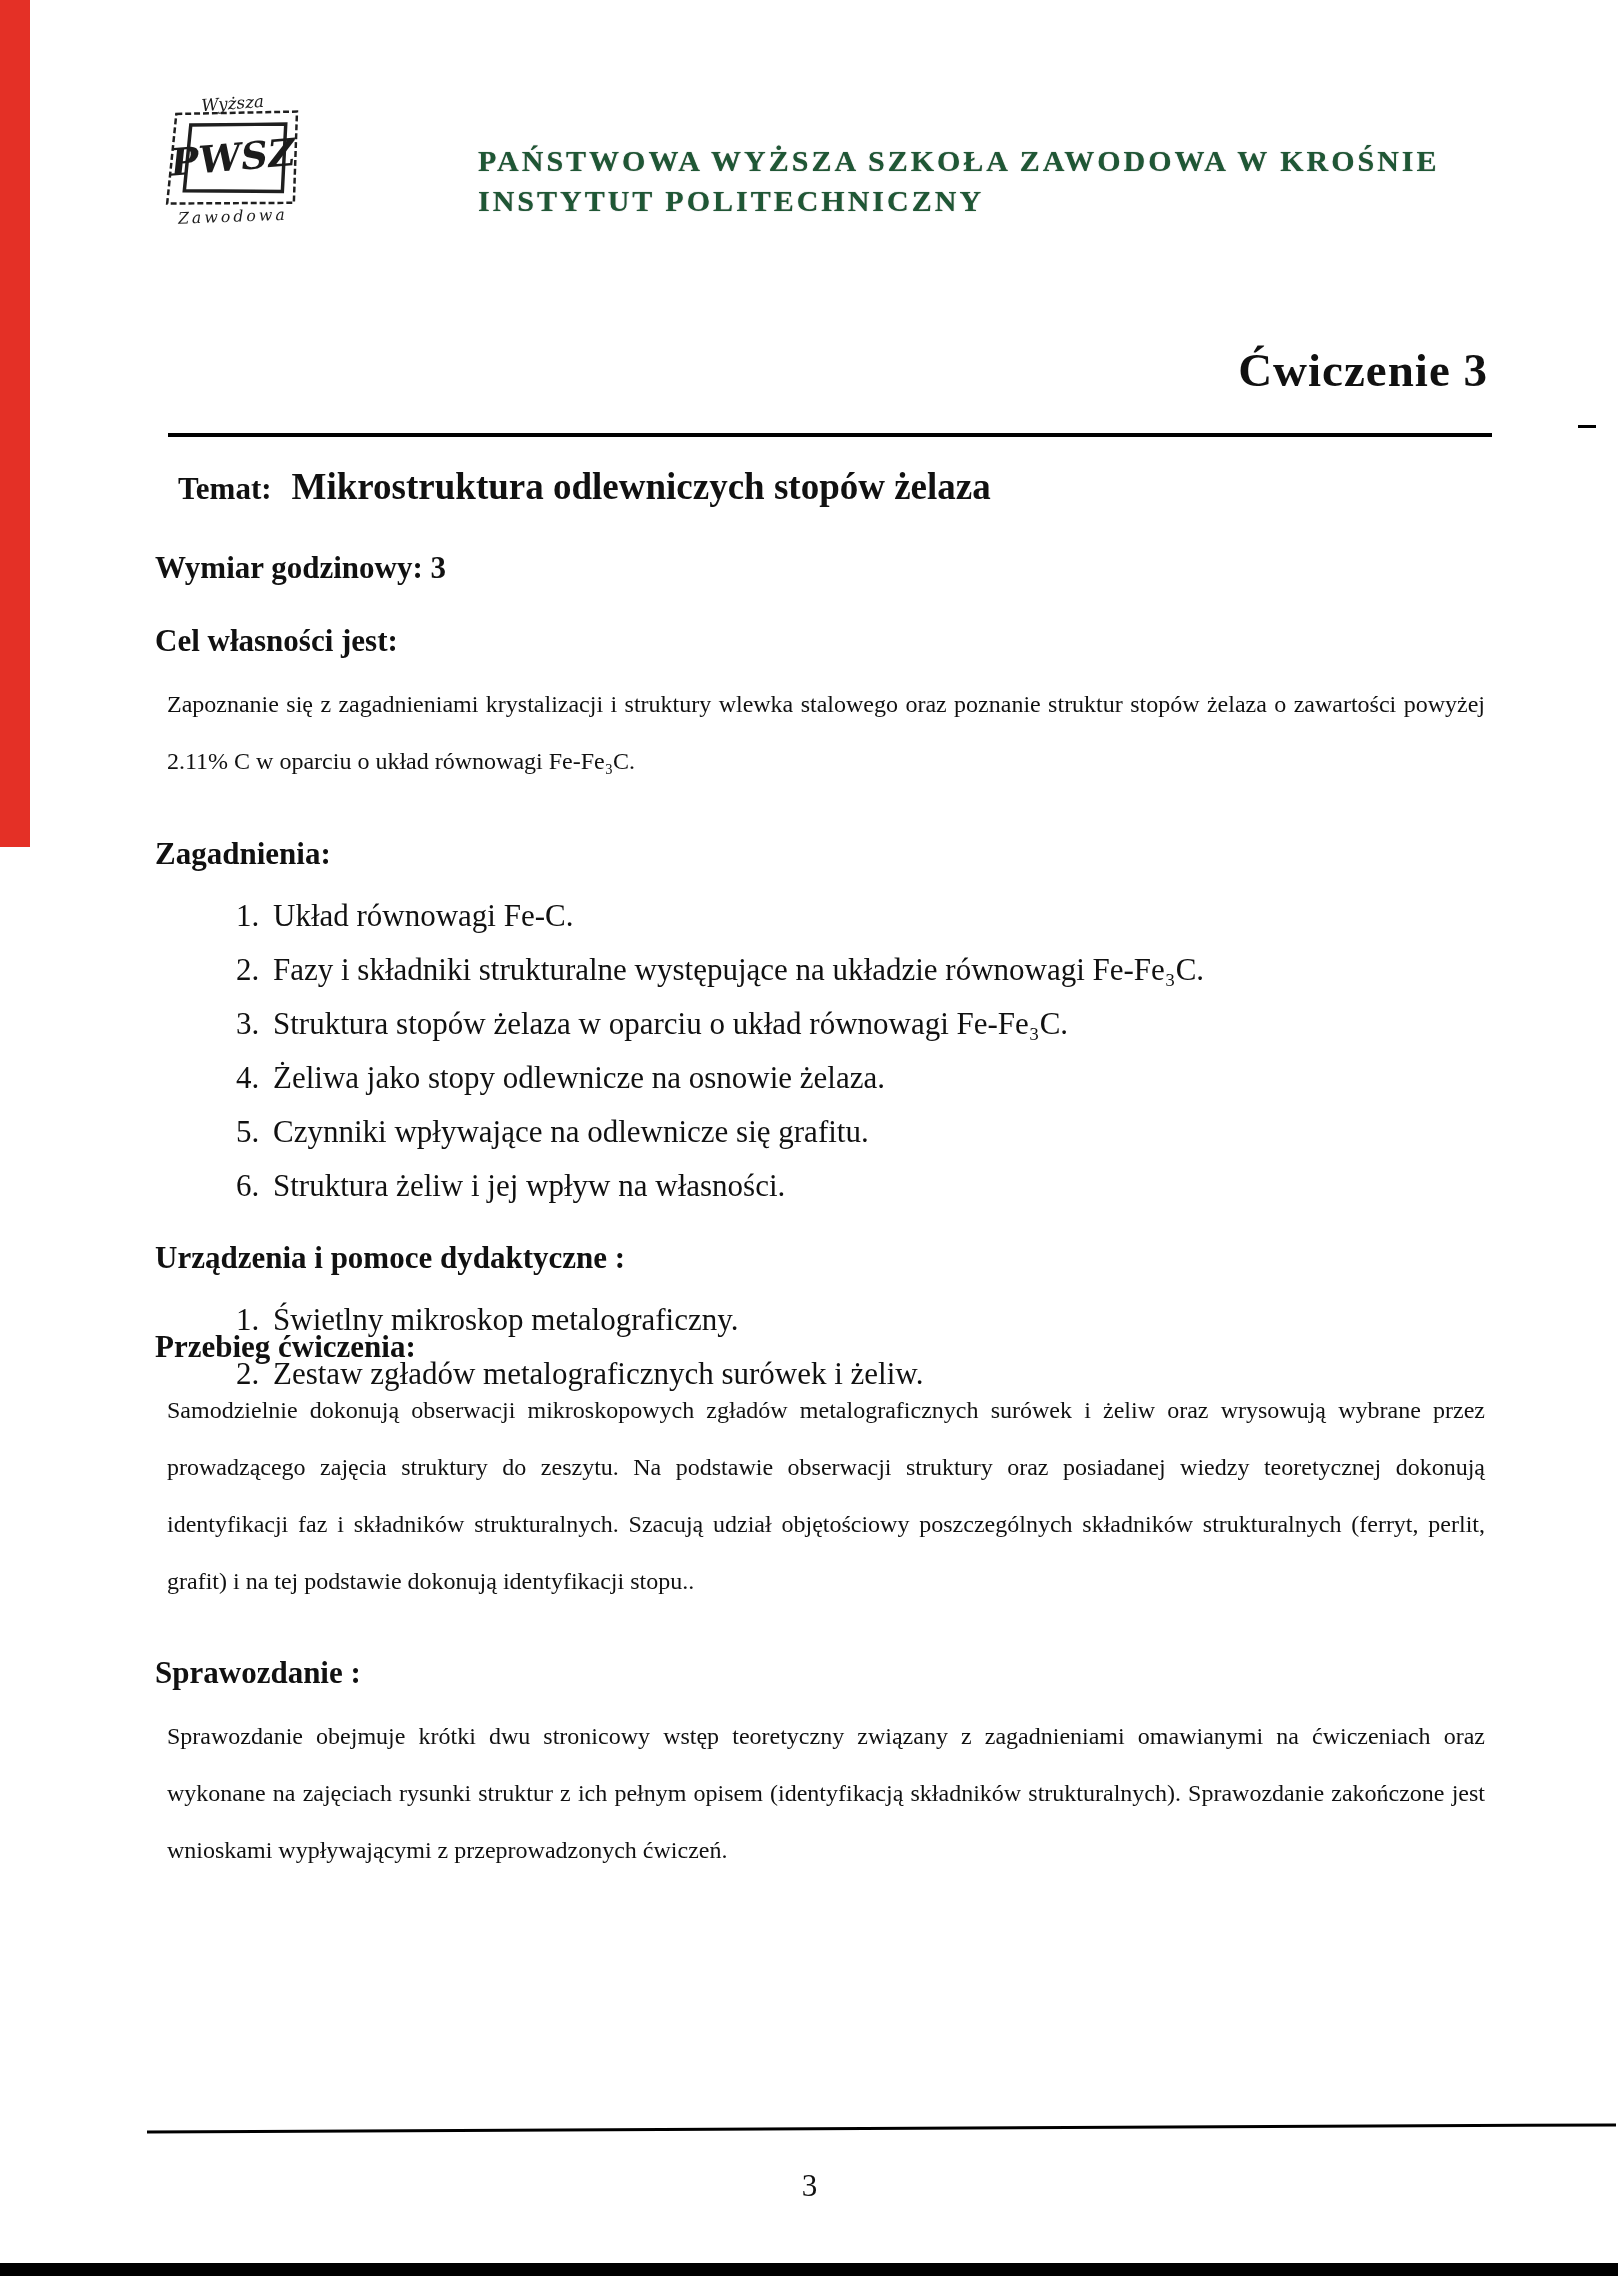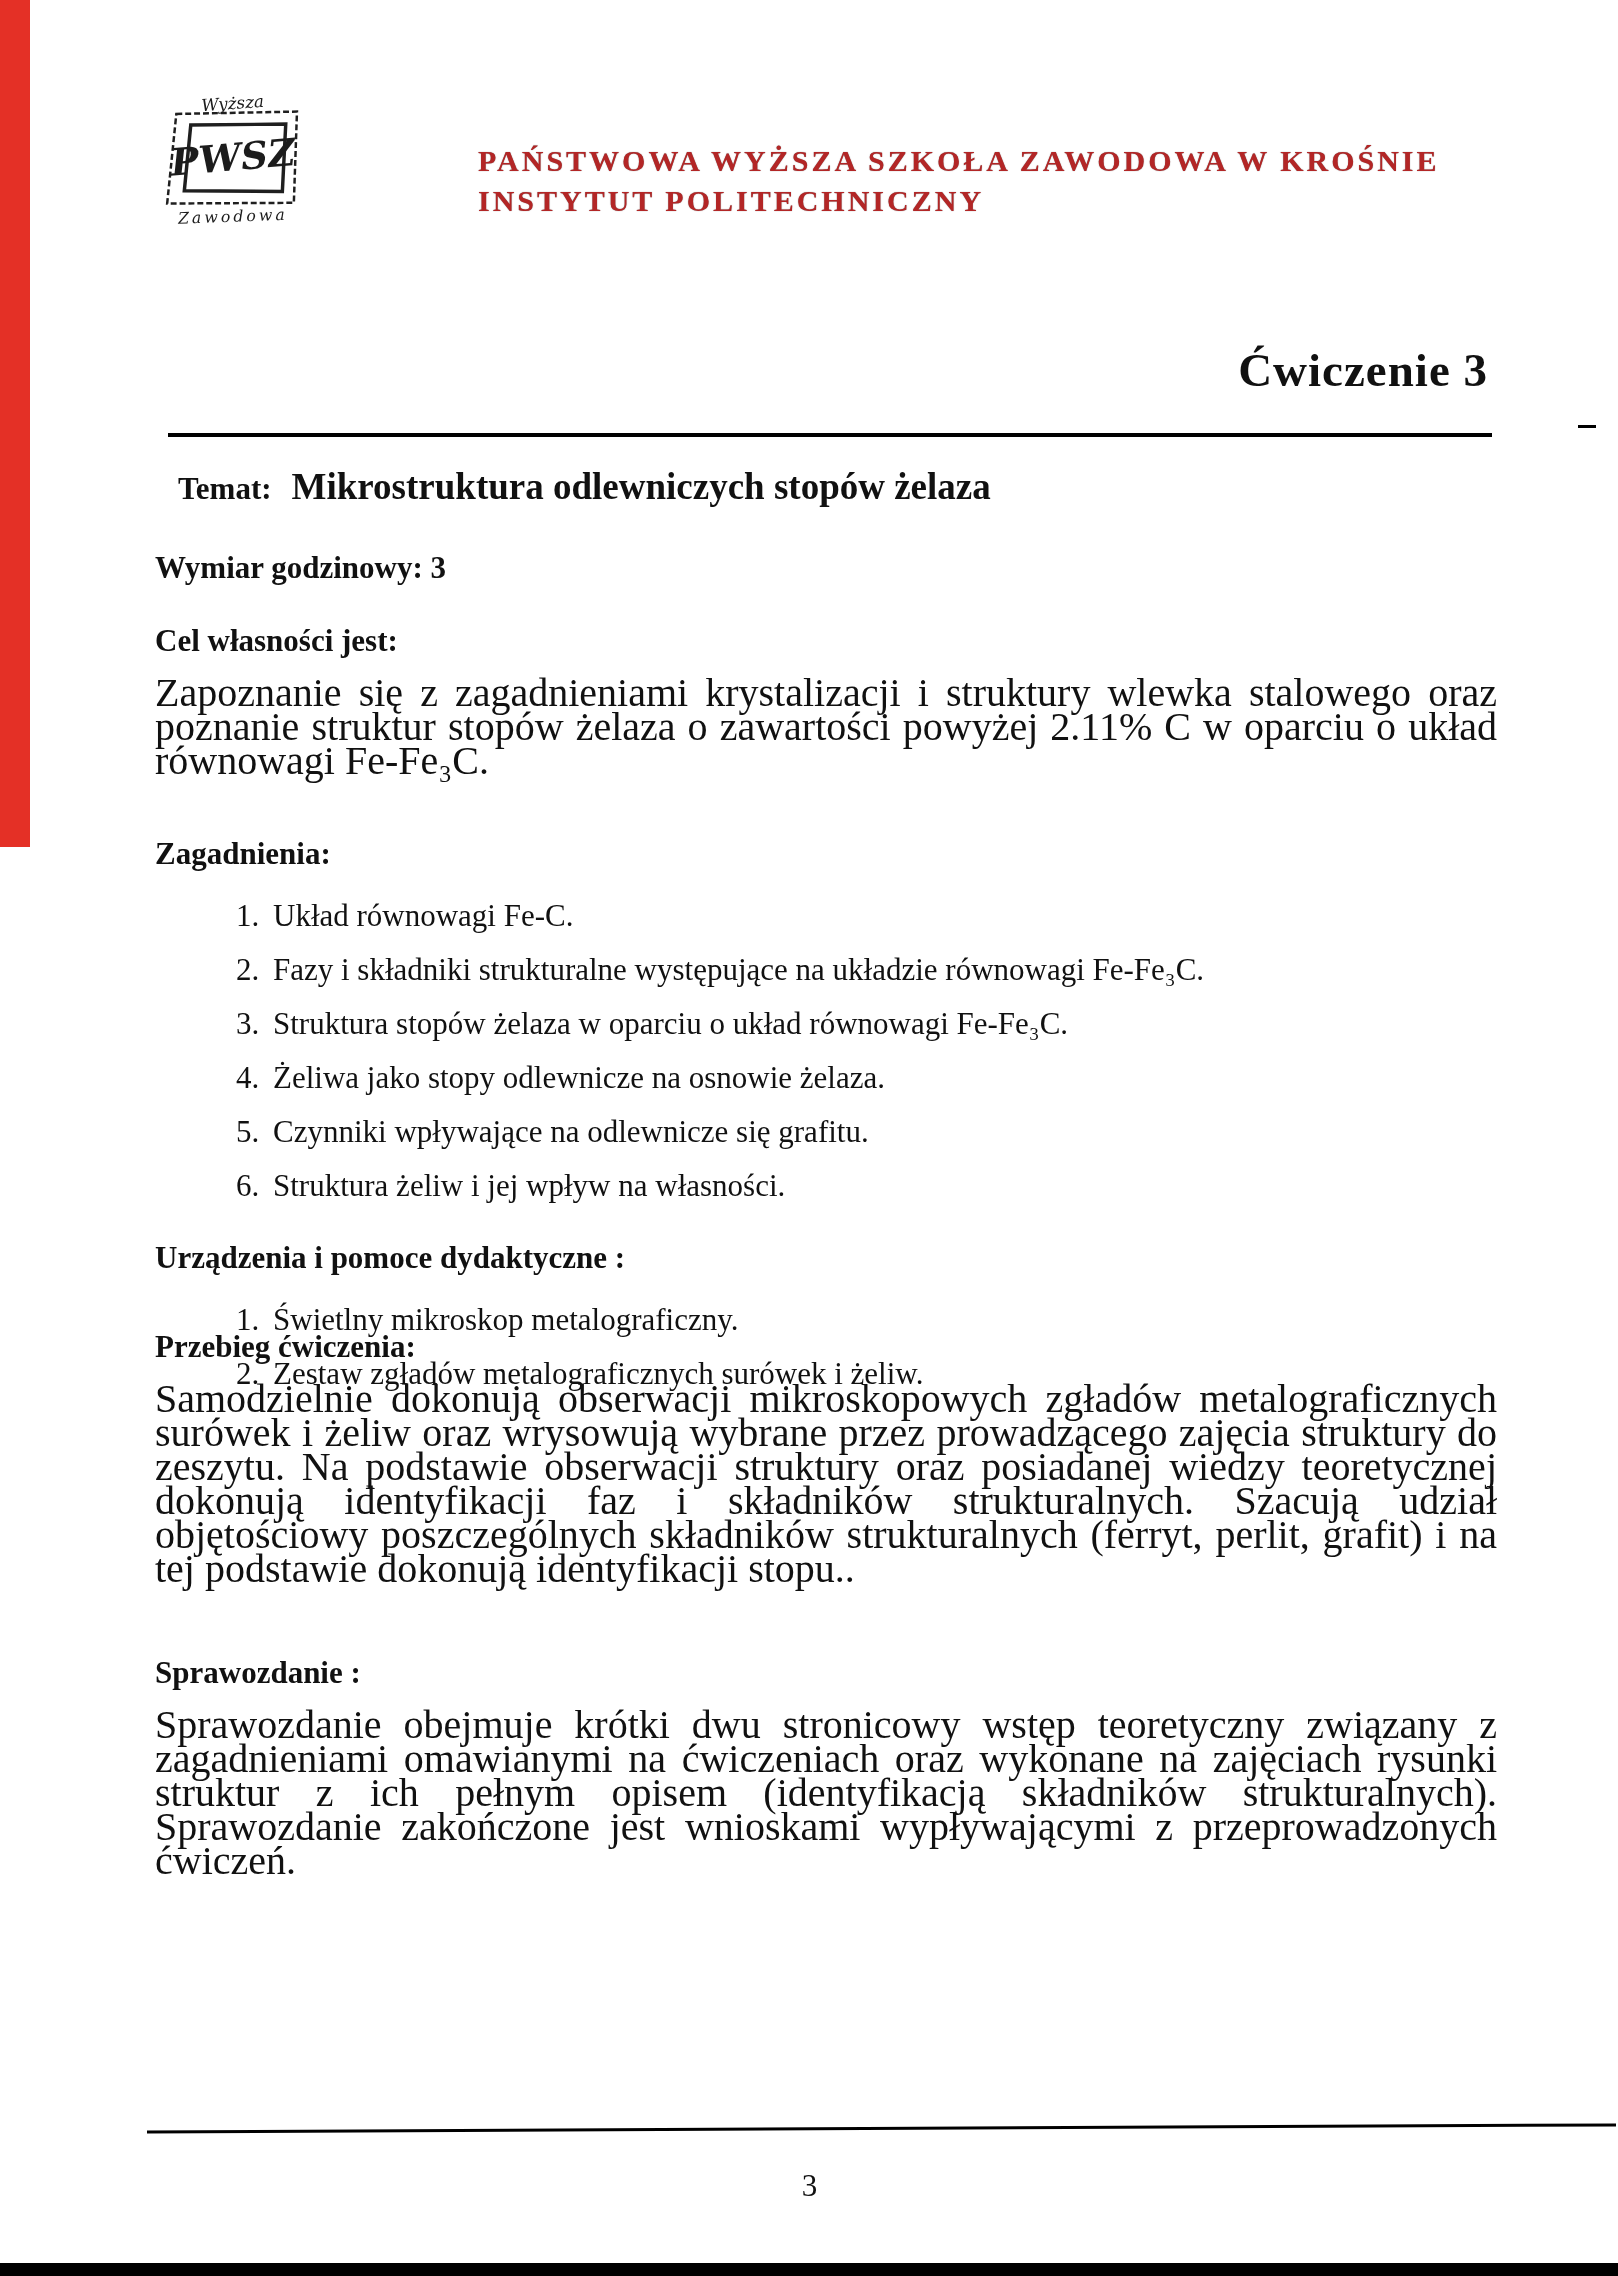--- a/index.html
+++ b/index.html
@@ -7,42 +7,42 @@
     position:relative; width:1619px; height:2276px; margin:0 auto;
     background:#ffffff; overflow:hidden;
     font-family:"Liberation Serif","DejaVu Serif",serif; color:#111;
   }
   
   .red-bar   { position:absolute; left:0; top:0; width:30px; height:847px; background:#e43026; }
   .bottom-bar{ position:absolute; left:0; bottom:0; width:100%; height:13px; background:#000; }
 
   
   .logo { position:absolute; left:147px; top:85px; width:173px; height:144px; }
-  .inst { position:absolute; left:478px; top:141px; color:#b91c1c; }
+  .inst { position:absolute; left:478px; top:141px; color:#14532d; }
   .inst-line1, .inst-line2 {
     font-weight:bold; font-size:30px; letter-spacing:3px; line-height:40px;
     filter:contrast(0.9); text-shadow:0 0 1px #777;
   }
 
   
   .title { position:absolute; right:131px; top:343px; font-size:47px; font-weight:bold; letter-spacing:1px; }
   .title-rule { position:absolute; left:168px; top:433px; width:1324px; height:4px; background:#000; }
   .rule-dash  { position:absolute; left:1578px; top:425px; width:18px; height:3px; background:#000; }
 
   
   .topic { position:absolute; left:178px; top:465px; display:flex; align-items:baseline; gap:20px; }
   .topic-label { font-size:31px; font-weight:bold; }
   .topic-value { font-size:37px; font-weight:bold; }
   .hours { position:absolute; left:155px; top:550px; font-size:31px; font-weight:bold;text-align:right; }
 
   
   .section { position:absolute; left:155px; width:1342px; }
   .sec-heading { font-size:31px; font-weight:bold; line-height:38px; margin:0 0 16px 0; }
   .sec-body {
-    font-size:40px; line-height:34px; margin:0;
+    font-size:24px; line-height:57px; margin:12px;
     text-align:justify; text-align-last:left;
   }
   .sec-list { margin:14px 0 0 0; padding-left:112px; font-size:31px; }
   .sec-list li { line-height:54px; padding-left:6px; }
 
   .sec-goal      { top:622px; }
   .sec-issues    { top:835px; }
   .sec-equipment { top:1239px; }
   .sec-procedure { top:1328px; }
   .sec-report    { top:1654px; }

